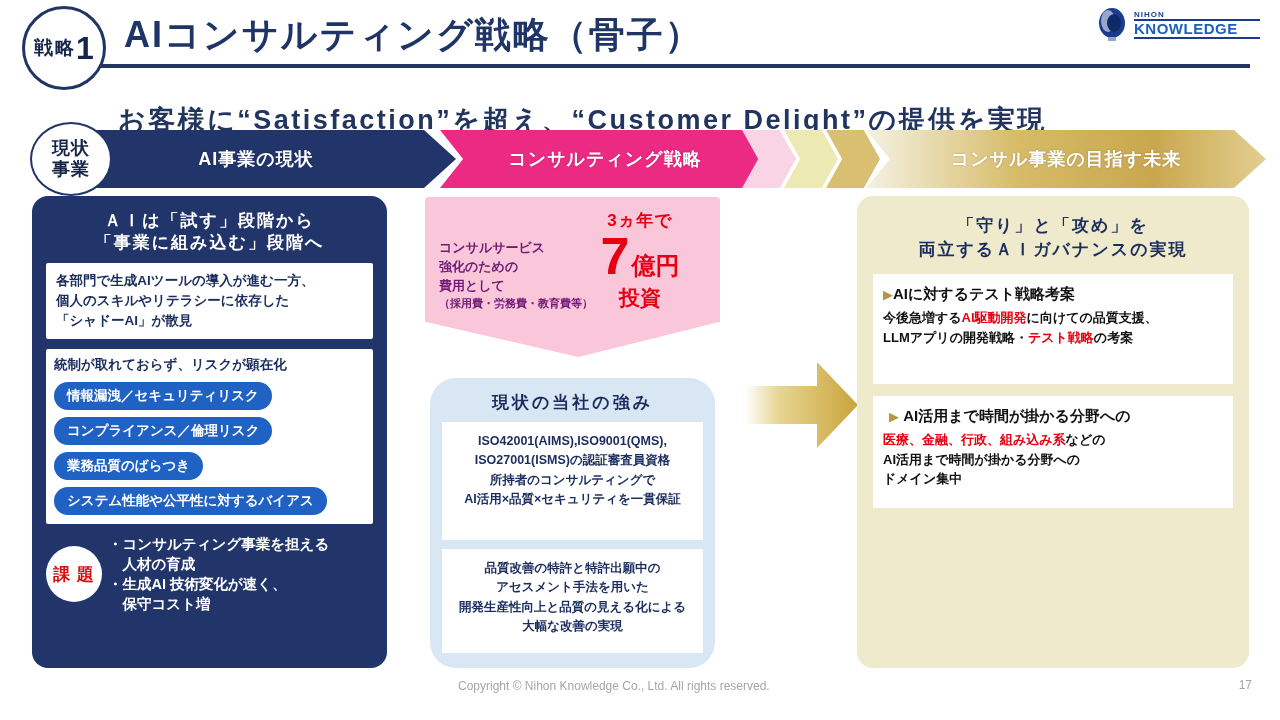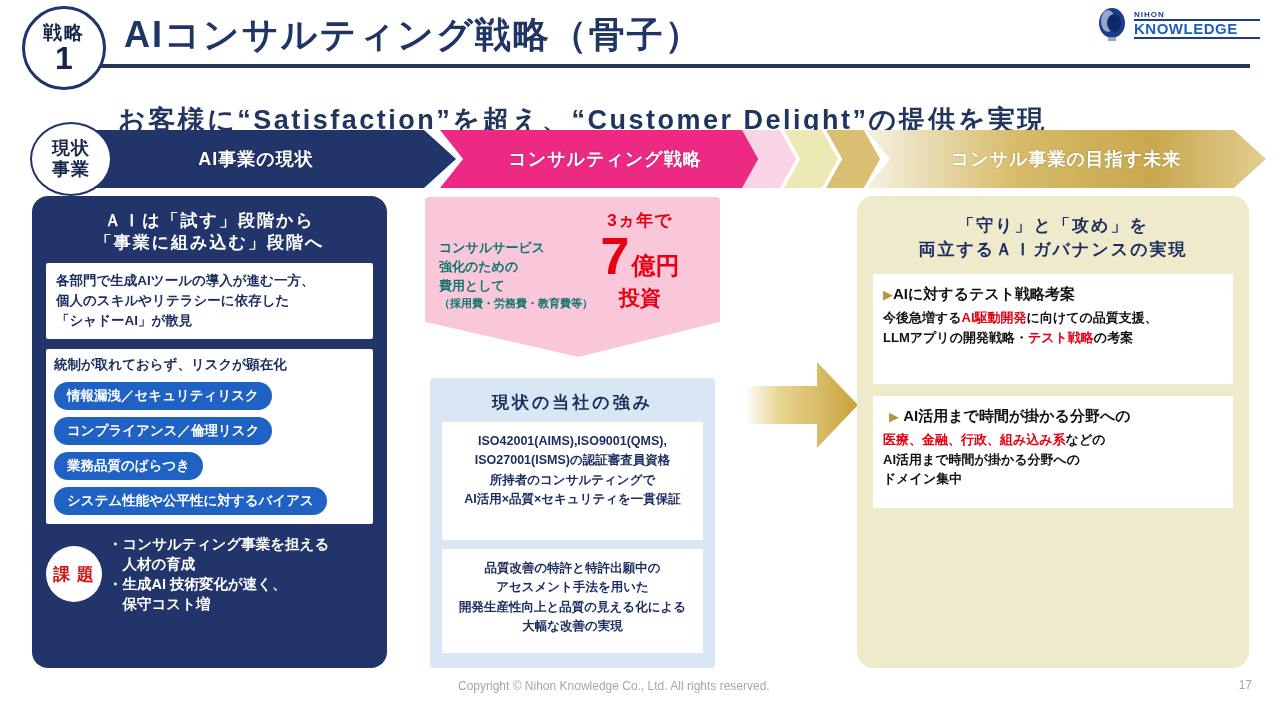--- a/index.html
+++ b/index.html
@@ -9,21 +9,21 @@
     font-family: "Liberation Sans", "DejaVu Sans", sans-serif;
     overflow: hidden;
   }
   #slide { position: relative; width: 1280px; height: 720px; background: #fff; }
 
   
   .strategy-badge {
     position: absolute; left: 22px; top: 6px;
     width: 84px; height: 84px; border-radius: 50%;
     border: 3px solid #1f3566; background: #fff;
-    display: flex; flex-direction: column;
+    display: flex; flex-direction: row;
     align-items: center; justify-content: center;
     z-index: 5;
   }
   .strategy-badge .sb-label {
     font-size: 19px; font-weight: bold; color: #16254a;
     letter-spacing: 2px; line-height: 1; margin-bottom: 1px;
   }
   .strategy-badge .sb-num {
     font-size: 32px; font-weight: bold; color: #16254a; line-height: 0.95;
   }
@@ -113,34 +113,34 @@
   .kadai-text { color: #fff; font-weight: bold; font-size: 14.5px; line-height: 1.38; }
 
   
   .pink-banner {
     position: absolute; left: 425px; top: 197px; width: 295px; height: 160px;
     background: #f9c6da;
     clip-path: polygon(0 0, 100% 0, 100% 78%, 52% 100%, 0 78%);
     border-radius: 4px;
   }
   .pb-left {
-    position: absolute; left: 14px; top: 42px; color: #0f766e;
+    position: absolute; left: 14px; top: 42px; color: #701a75;
     font-weight: bold; font-size: 13px; line-height: 1.45;
   }
   .pb-note { font-size: 11px; }
   .pb-right { position: absolute; right: 12px; top: 12px; text-align: center; width: 136px; }
   .pb-y1 { color: #e60012; font-weight: bold; font-size: 17px; letter-spacing: 1px; }
   .pb-amt { display: flex; align-items: baseline; justify-content: center; }
   .pb-7 { color: #e60012; font-weight: bold; font-size: 52px; line-height: 0.95; }
   .pb-unit { color: #e60012; font-weight: bold; font-size: 24px; margin-left: 2px; }
   .pb-inv { color: #e60012; font-weight: bold; font-size: 21px; margin-top: 2px; }
 
   .panel-mid {
     position: absolute; left: 430px; top: 378px; width: 285px; height: 290px;
-    background: #d9e6f3; border-radius: 4px; padding: 8px 12px;
+    background: #d9e6f3; border-radius: 26px; padding: 8px 12px;
   }
   .pm-head {
     text-align: center; color: #1b2d5e; font-weight: bold;
     font-size: 17px; letter-spacing: 3px; margin: 5px 0 8px;
   }
   .pm-box { background: #fff; padding: 10px 6px; }
   .pm-box + .pm-box { margin-top: 9px; }
   .pm-text { text-align: center; color: #1b2d5e; font-weight: bold; font-size: 12.5px; line-height: 1.55; }
 
   

